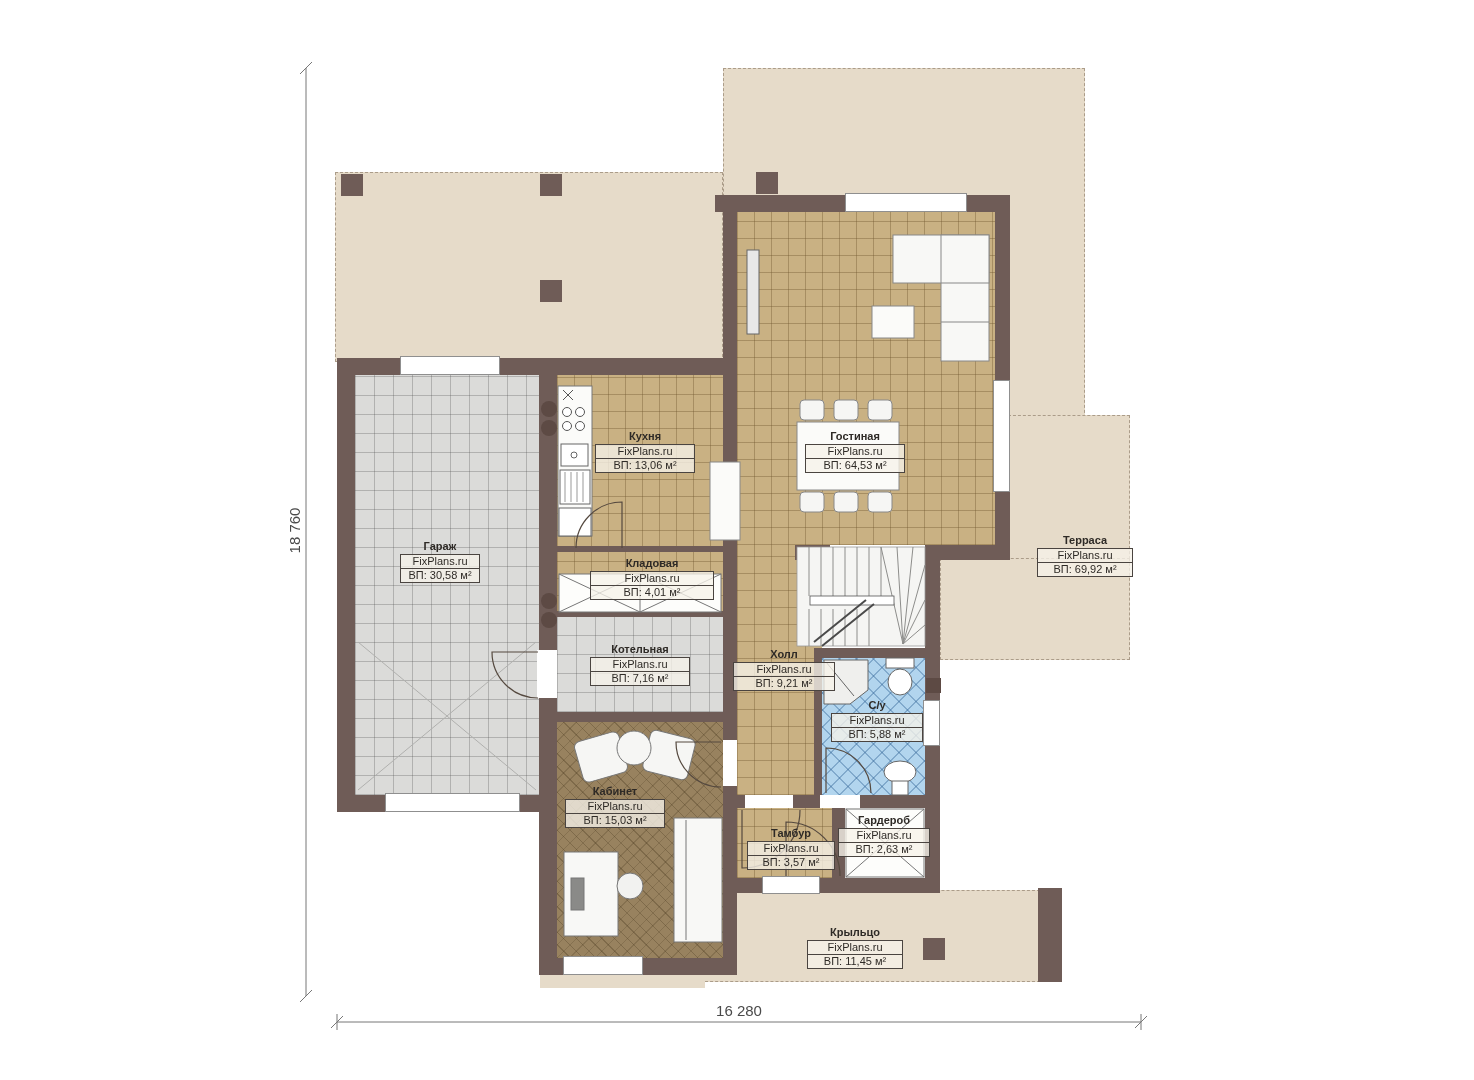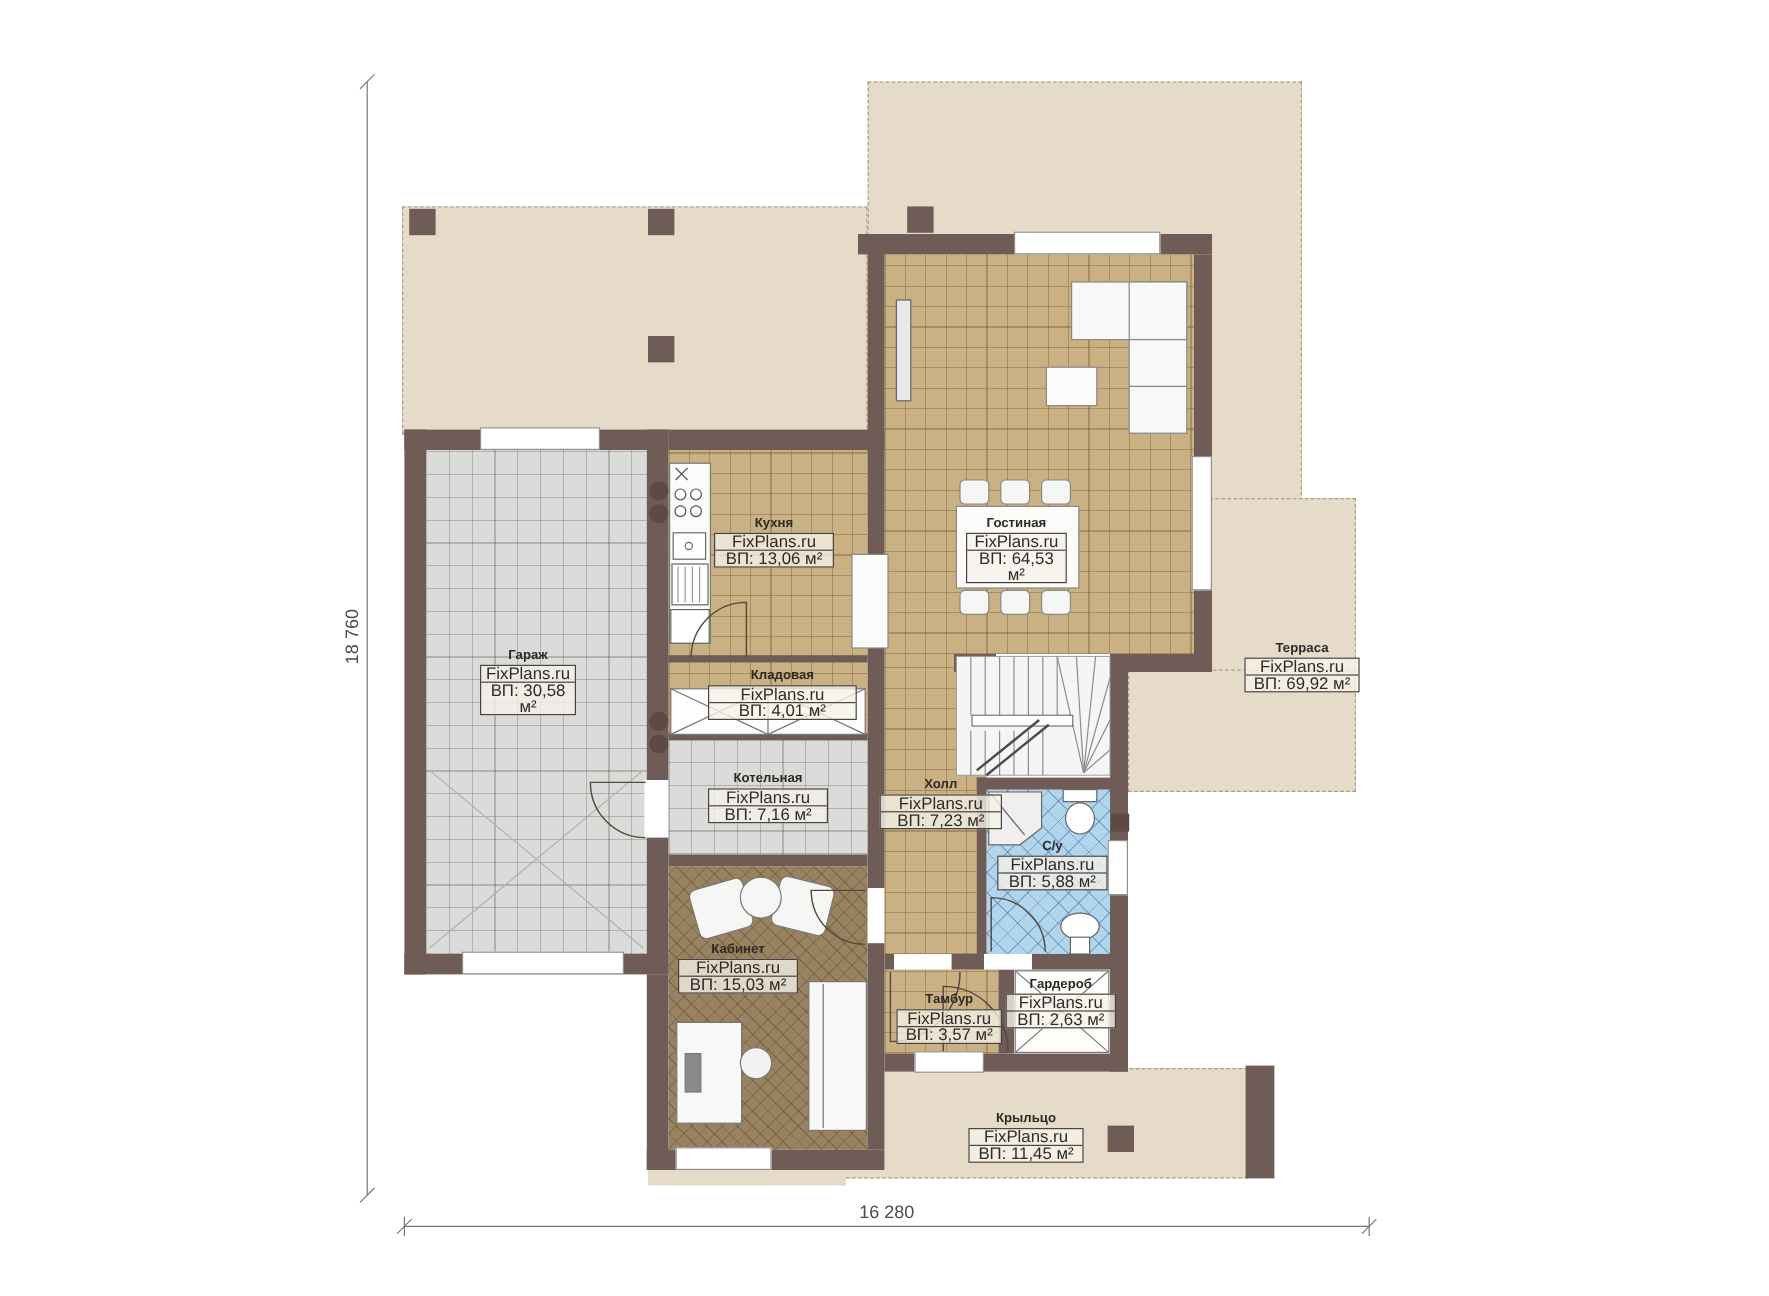--- a/index.html
+++ b/index.html
@@ -21,21 +21,21 @@
   .floor-office{background-color:#98825f;background-image:
      repeating-linear-gradient(45deg, rgba(60,45,20,.28) 0 1px, transparent 1px 9px),
      repeating-linear-gradient(-45deg, rgba(60,45,20,.20) 0 1px, transparent 1px 9px);}
   .floor-white{background:#fafaf8;}
   .wall{position:absolute;background:#6f5c57;z-index:3;}
   .win{position:absolute;background:#ffffff;border:1px solid #8f8f8f;box-sizing:border-box;z-index:4;}
   .gap{position:absolute;background:#ffffff;z-index:4;}
   #linework{position:absolute;left:0;top:0;z-index:5;}
   .room-label{position:absolute;text-align:center;color:#2e2a26;z-index:6;}
   .room-label .rname{font-weight:bold;font-size:11px;line-height:13px;margin-bottom:1px;}
-  .room-label .rbox{border:1px solid #4a4440;background:rgba(246,242,233,.78);font-size:14px;line-height:13px;}
+  .room-label .rbox{border:1px solid #4a4440;background:rgba(246,242,233,.78);font-size:11px;line-height:13px;}
   .room-label .src{border-bottom:1px solid #4a4440;padding:0 2px;}
   .room-label .area{padding:0 2px;}
   .dim-label{position:absolute;font-size:15px;color:#4a4a4a;z-index:6;text-align:center;}
   .dim-v{transform:rotate(-90deg);transform-origin:center center;}
 </style>
 </head>
 <body>
 
 <div id="canvas">
 
@@ -238,21 +238,21 @@
       <div class="area">ВП: 30,58 м²</div>
     </div>
   </div>
   <div class="room-label" style="left:595px;top:430px;width:100px">
     <div class="rname">Кухня</div>
     <div class="rbox">
       <div class="src">FixPlans.ru</div>
       <div class="area">ВП: 13,06 м²</div>
     </div>
   </div>
-  <div class="room-label" style="left:805px;top:430px;width:84px">
+  <div class="room-label" style="left:805px;top:430px;width:100px">
     <div class="rname">Гостиная</div>
     <div class="rbox">
       <div class="src">FixPlans.ru</div>
       <div class="area">ВП: 64,53 м²</div>
     </div>
   </div>
   <div class="room-label" style="left:590px;top:557px;width:124px">
     <div class="rname">Кладовая</div>
     <div class="rbox">
       <div class="src">FixPlans.ru</div>
@@ -263,21 +263,21 @@
     <div class="rname">Котельная</div>
     <div class="rbox">
       <div class="src">FixPlans.ru</div>
       <div class="area">ВП: 7,16 м²</div>
     </div>
   </div>
   <div class="room-label" style="left:733px;top:648px;width:102px">
     <div class="rname">Холл</div>
     <div class="rbox">
       <div class="src">FixPlans.ru</div>
-      <div class="area">ВП: 7,23 м²</div>
+      <div class="area">ВП: 9,21 м²</div>
     </div>
   </div>
   <div class="room-label" style="left:831px;top:699px;width:92px">
     <div class="rname">С/у</div>
     <div class="rbox">
       <div class="src">FixPlans.ru</div>
       <div class="area">ВП: 5,88 м²</div>
     </div>
   </div>
   <div class="room-label" style="left:565px;top:785px;width:100px">

